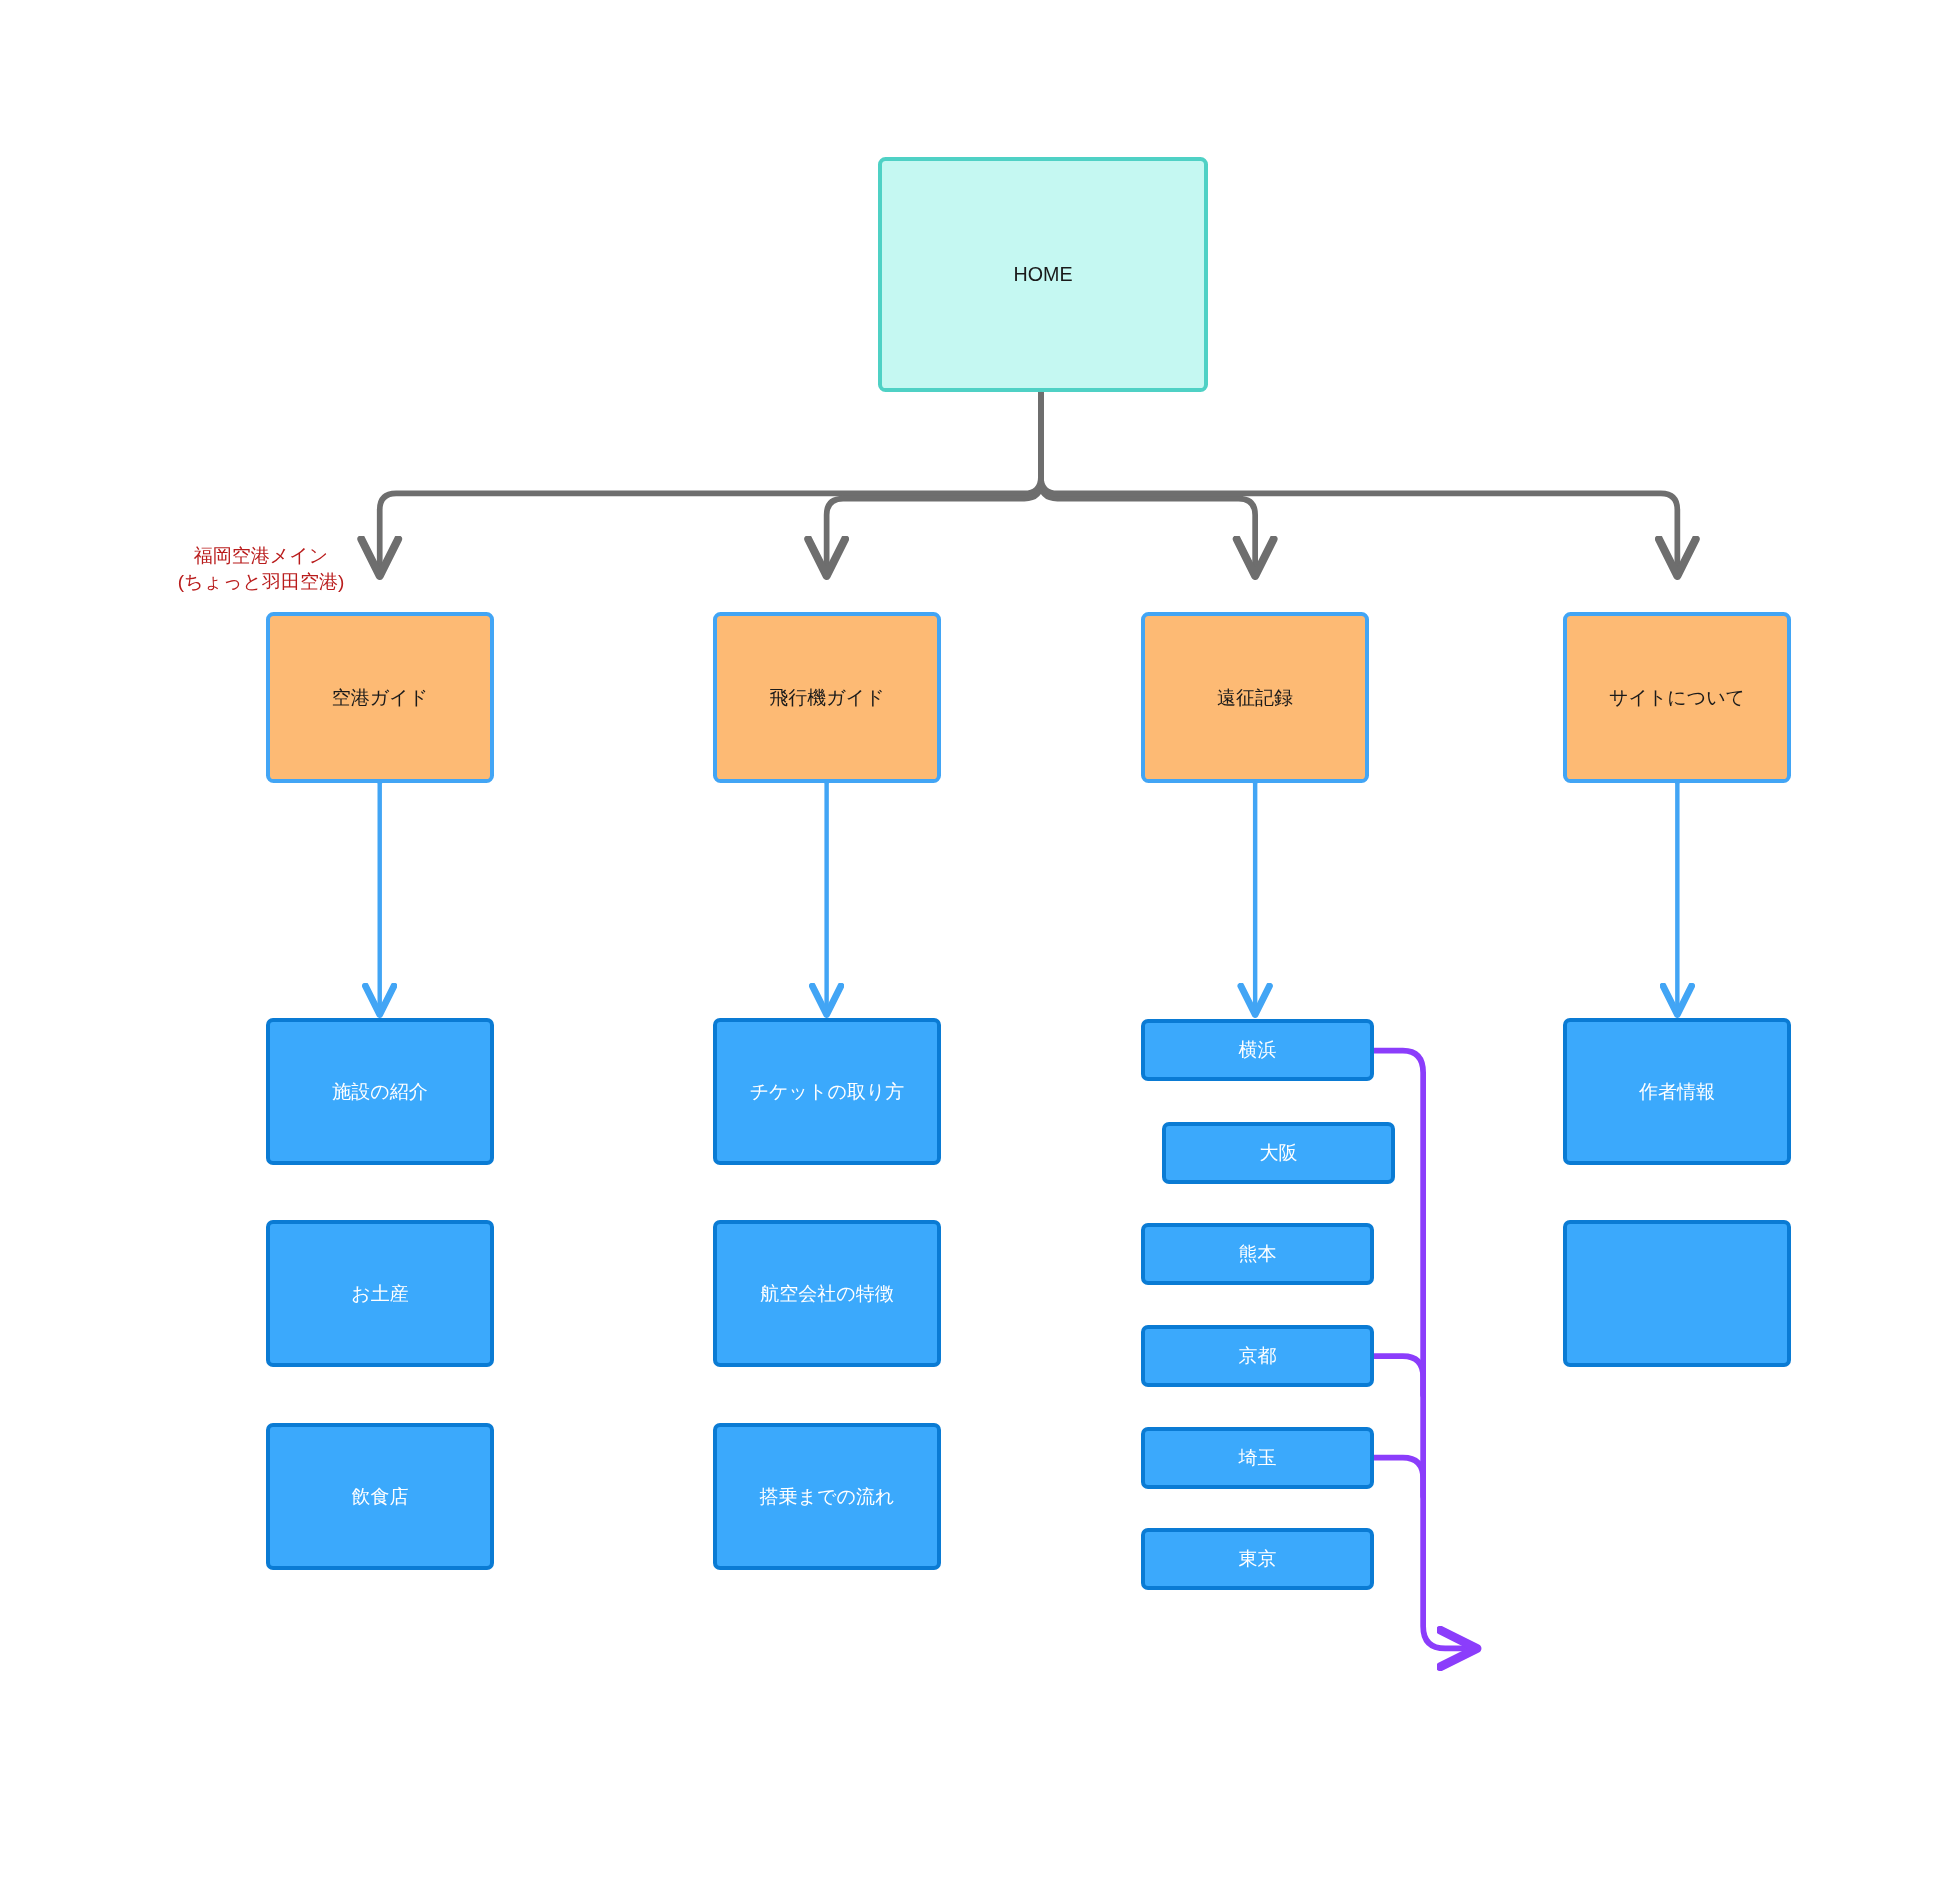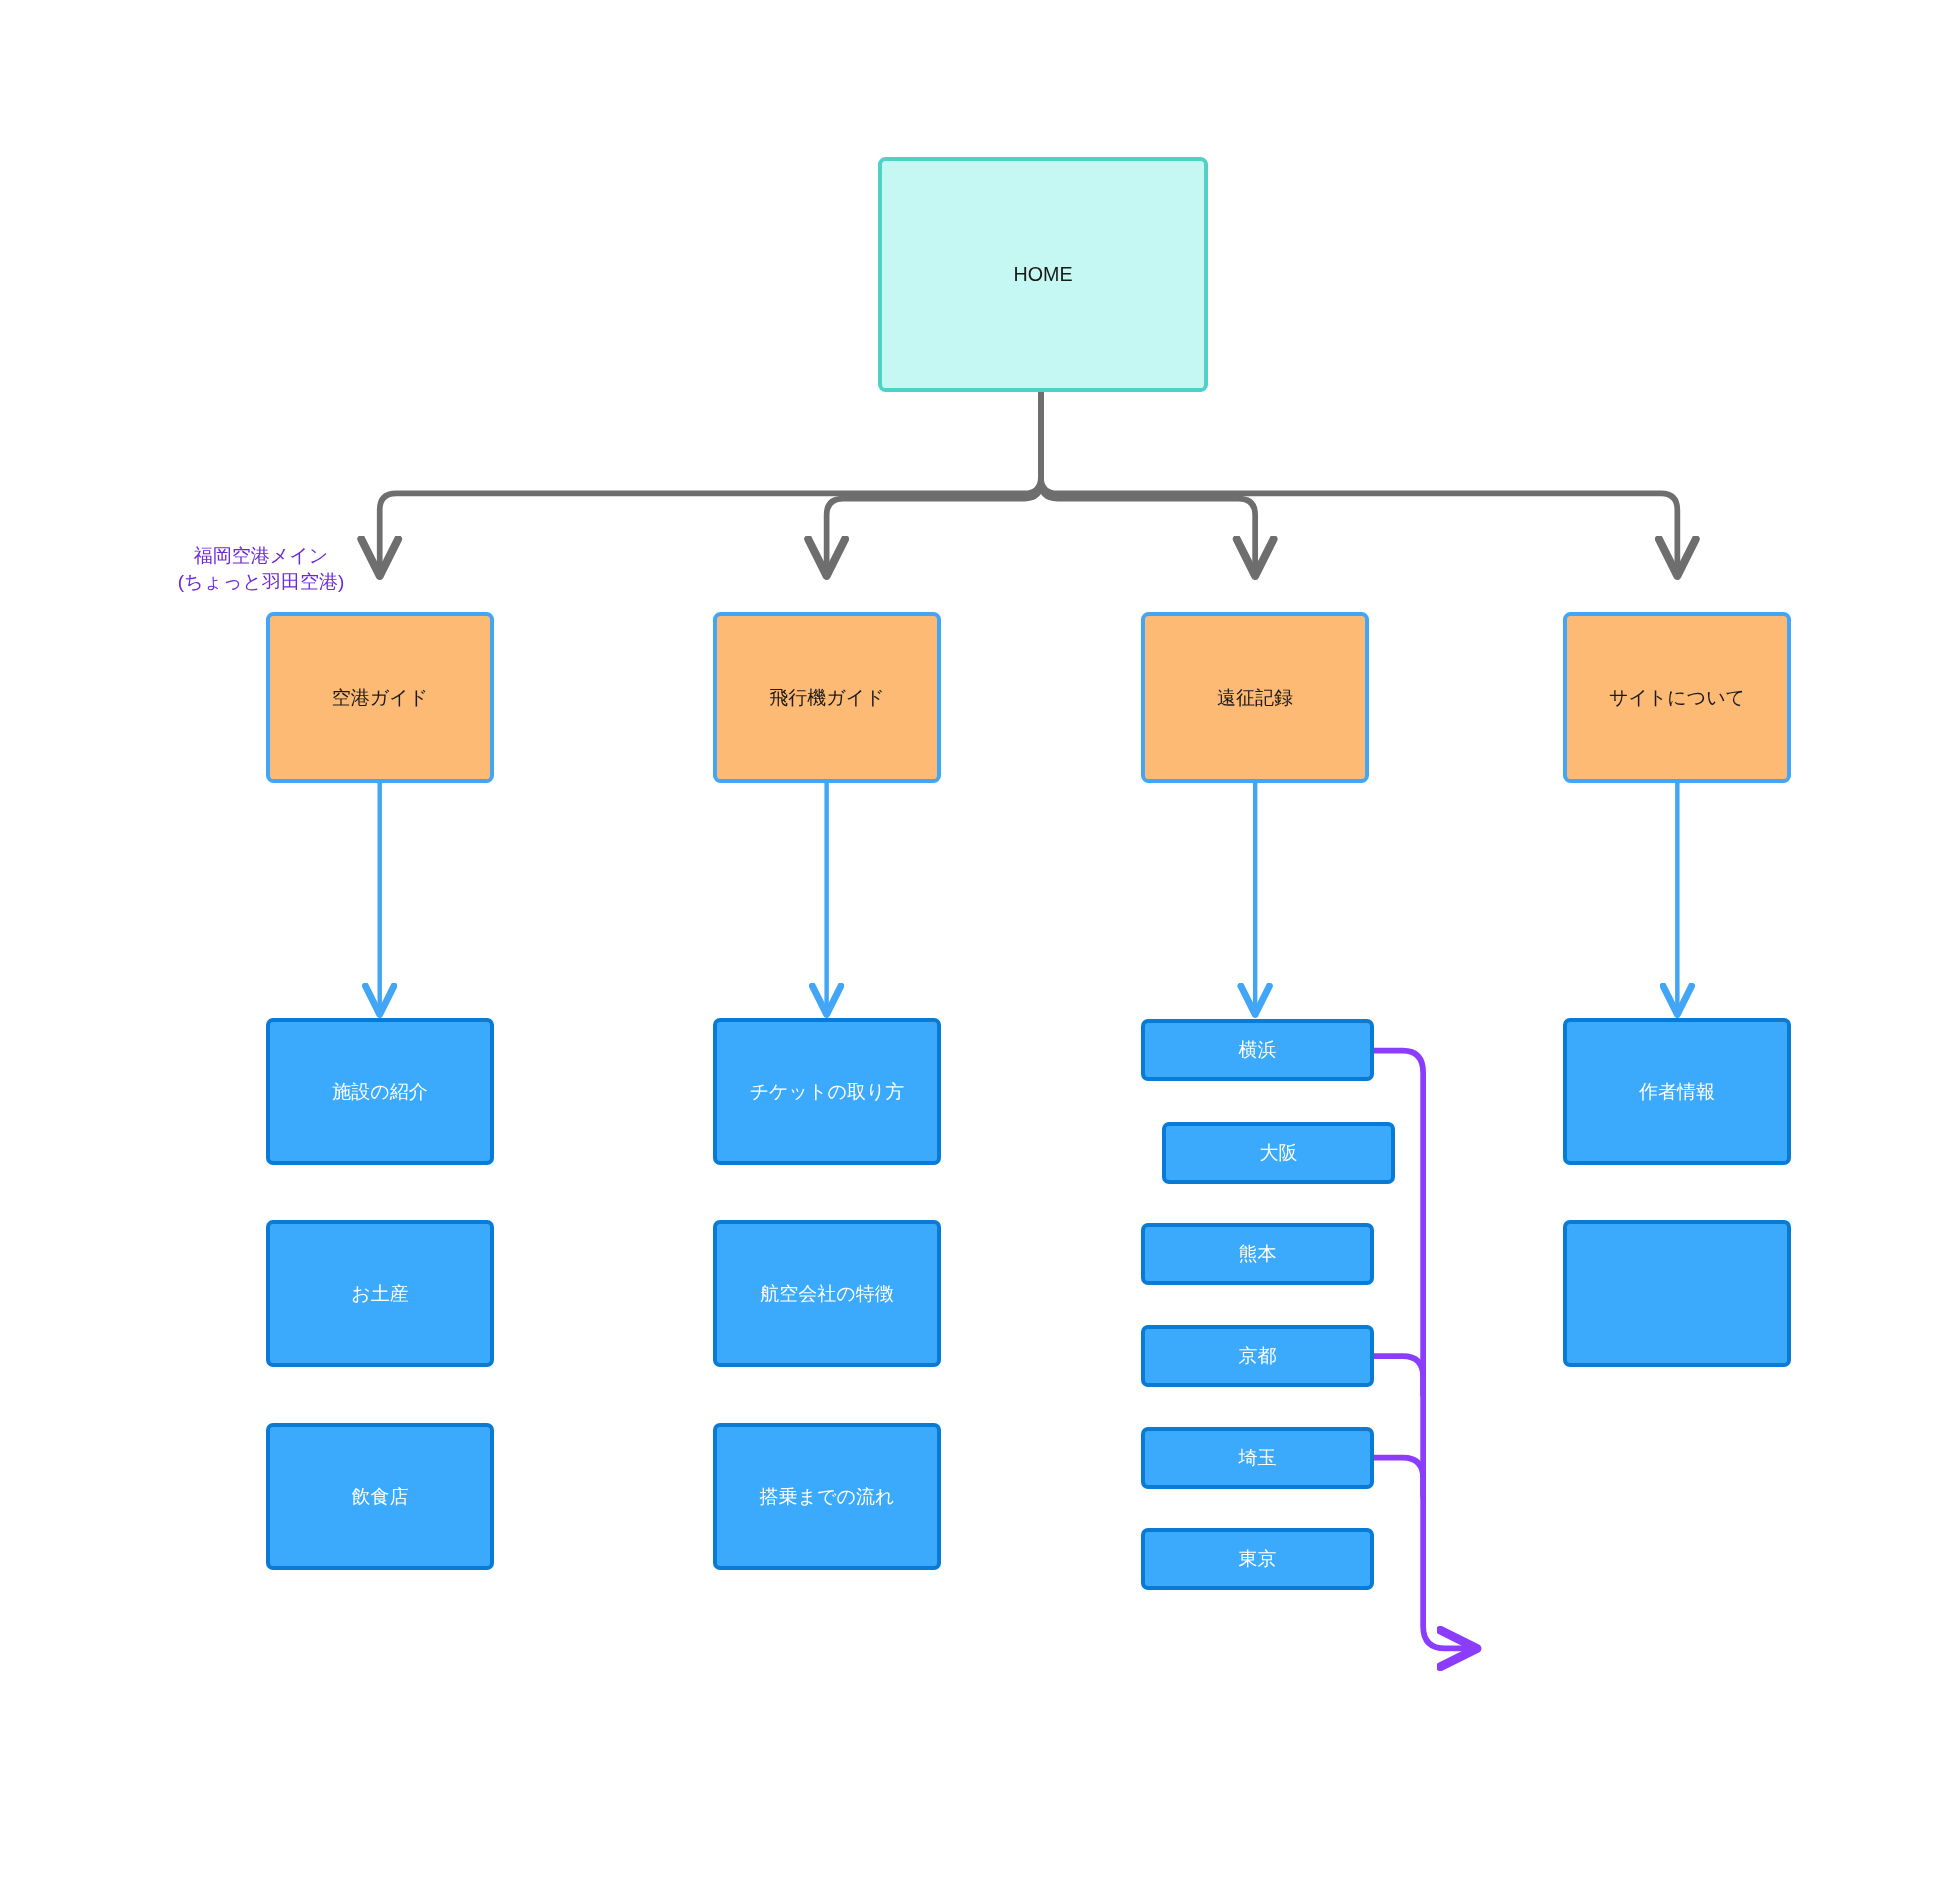--- a/index.html
+++ b/index.html
@@ -66,21 +66,21 @@
   }
   .node-vlog {
     background: #dccdfa;
     border: 4.4px solid #7c4dff;
     border-radius: 7.6px;
     color: #1a1a1a;
     font-size: 19px;
   }
   .annotation {
     position: absolute;
-    color: #6d28d9;
+    color: #b91c1c;
     font-size: 19px;
     line-height: 1.38;
     text-align: center;
     white-space: pre-line;
   }
 </style>
 </head>
 <body>
 
 <div id="canvas">

